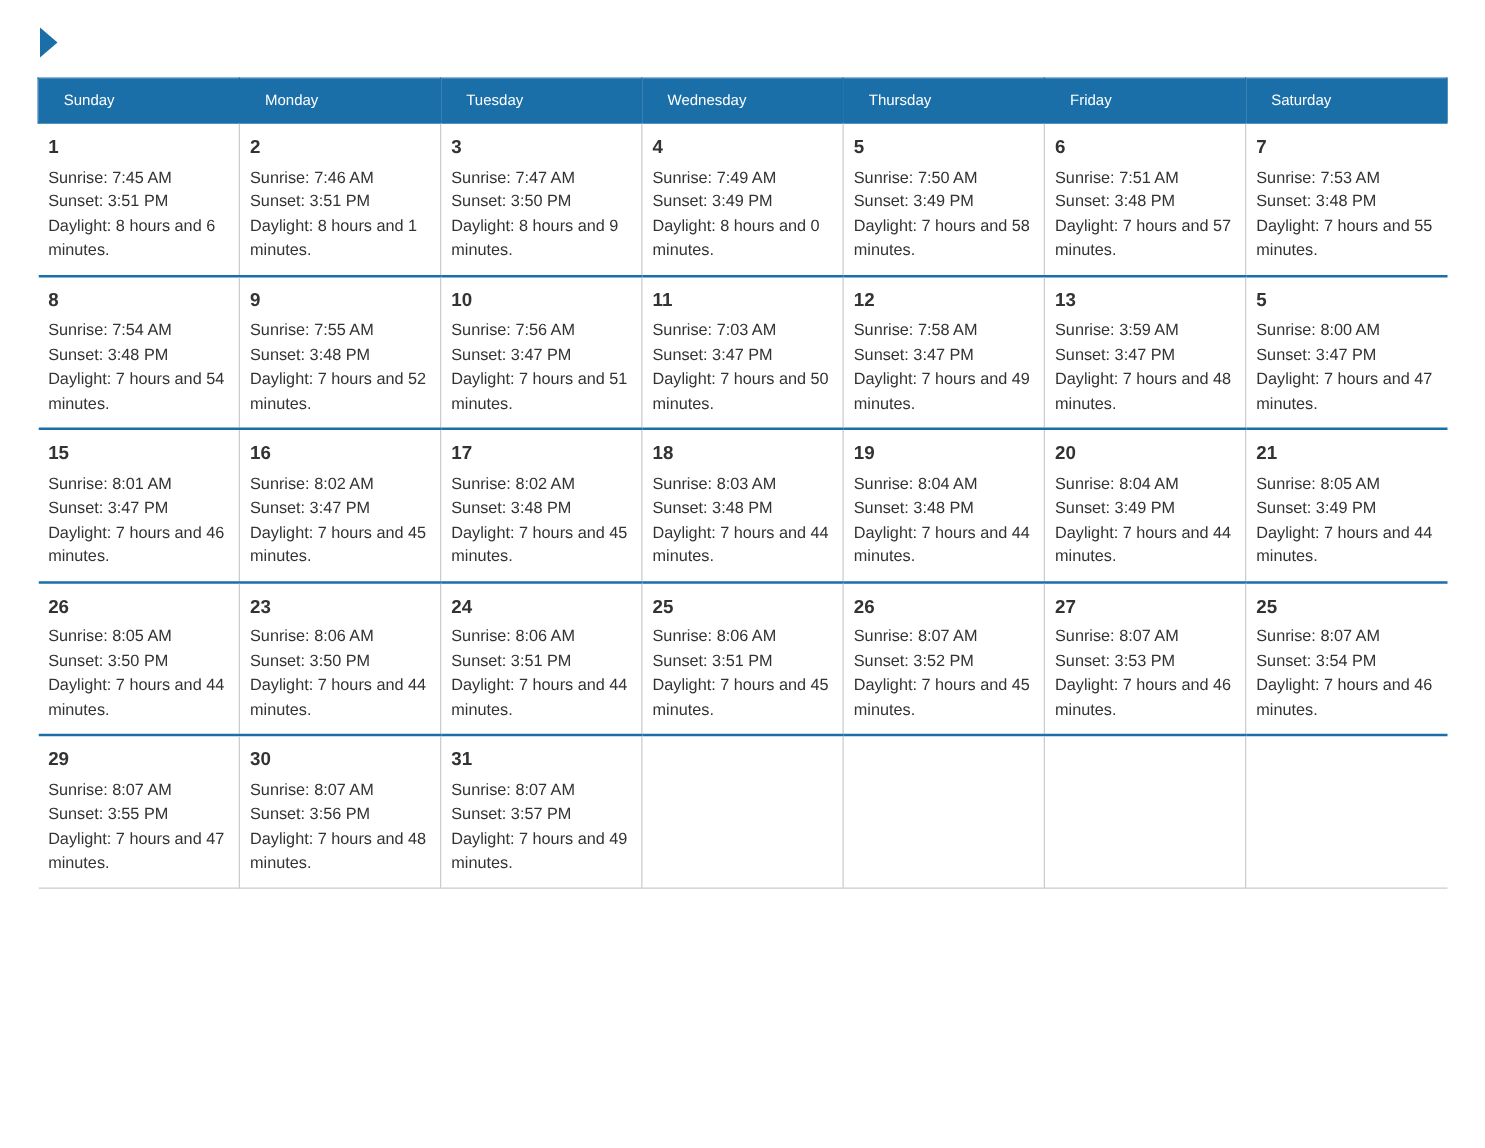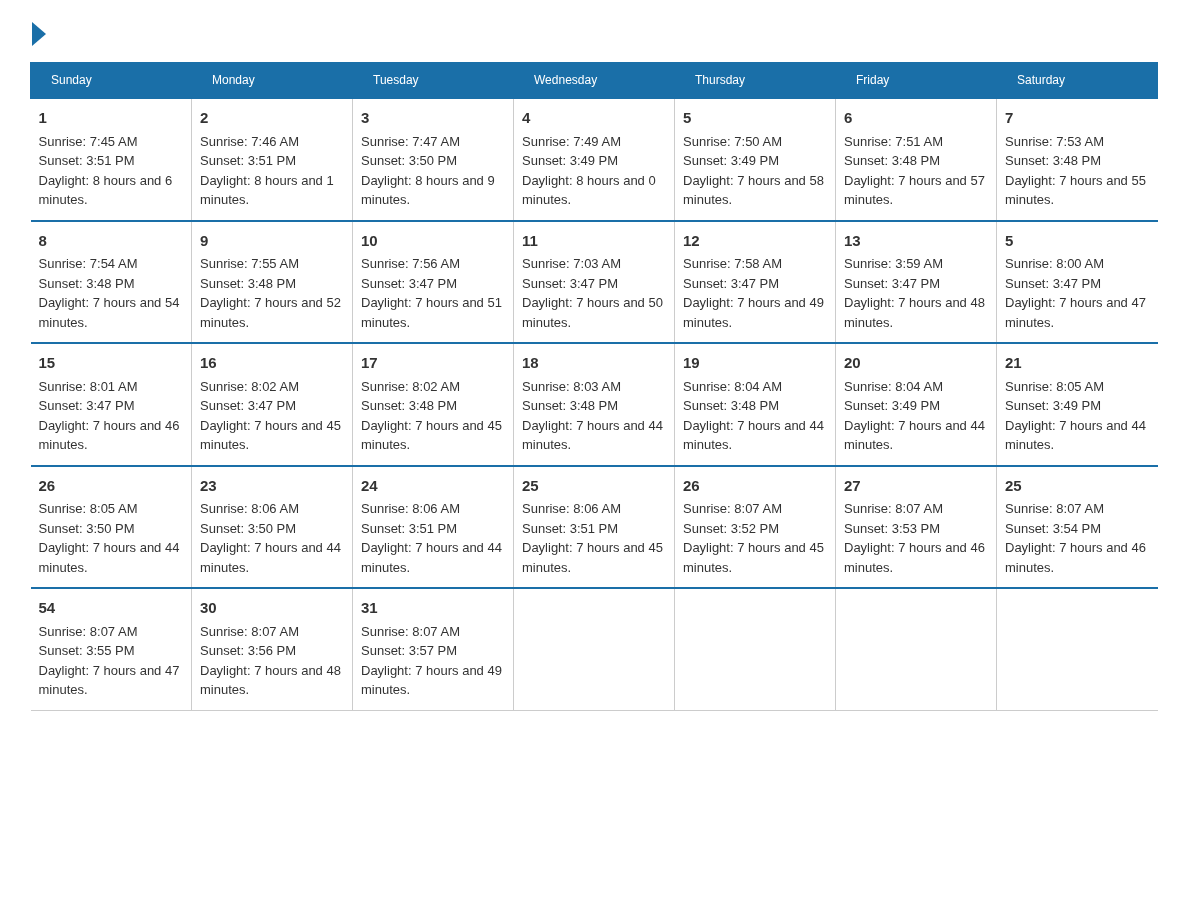--- a/index.html
+++ b/index.html
@@ -166,21 +166,21 @@
       <tr>
         <td class="row-divider"><span class="day-num">26</span><span>Sunrise: 8:05 AM</span><br><span>Sunset: 3:50 PM</span><br><span>Daylight: 7 hours and 44 minutes.</span></td>
         <td class="row-divider"><span class="day-num">23</span><span>Sunrise: 8:06 AM</span><br><span>Sunset: 3:50 PM</span><br><span>Daylight: 7 hours and 44 minutes.</span></td>
         <td class="row-divider"><span class="day-num">24</span><span>Sunrise: 8:06 AM</span><br><span>Sunset: 3:51 PM</span><br><span>Daylight: 7 hours and 44 minutes.</span></td>
         <td class="row-divider"><span class="day-num">25</span><span>Sunrise: 8:06 AM</span><br><span>Sunset: 3:51 PM</span><br><span>Daylight: 7 hours and 45 minutes.</span></td>
         <td class="row-divider"><span class="day-num">26</span><span>Sunrise: 8:07 AM</span><br><span>Sunset: 3:52 PM</span><br><span>Daylight: 7 hours and 45 minutes.</span></td>
         <td class="row-divider"><span class="day-num">27</span><span>Sunrise: 8:07 AM</span><br><span>Sunset: 3:53 PM</span><br><span>Daylight: 7 hours and 46 minutes.</span></td>
         <td class="row-divider"><span class="day-num">25</span><span>Sunrise: 8:07 AM</span><br><span>Sunset: 3:54 PM</span><br><span>Daylight: 7 hours and 46 minutes.</span></td>
       </tr>
       <tr>
-        <td class="row-divider"><span class="day-num">54</span><span>Sunrise: 8:07 AM</span><br><span>Sunset: 3:55 PM</span><br><span>Daylight: 7 hours and 47 minutes.</span></td>
+        <td class="row-divider"><span class="day-num">29</span><span>Sunrise: 8:07 AM</span><br><span>Sunset: 3:55 PM</span><br><span>Daylight: 7 hours and 47 minutes.</span></td>
         <td class="row-divider"><span class="day-num">30</span><span>Sunrise: 8:07 AM</span><br><span>Sunset: 3:56 PM</span><br><span>Daylight: 7 hours and 48 minutes.</span></td>
         <td class="row-divider"><span class="day-num">31</span><span>Sunrise: 8:07 AM</span><br><span>Sunset: 3:57 PM</span><br><span>Daylight: 7 hours and 49 minutes.</span></td>
         <td class="empty row-divider"></td>
         <td class="empty row-divider"></td>
         <td class="empty row-divider"></td>
         <td class="empty row-divider"></td>
       </tr>
     </tbody>
 </table>
 

